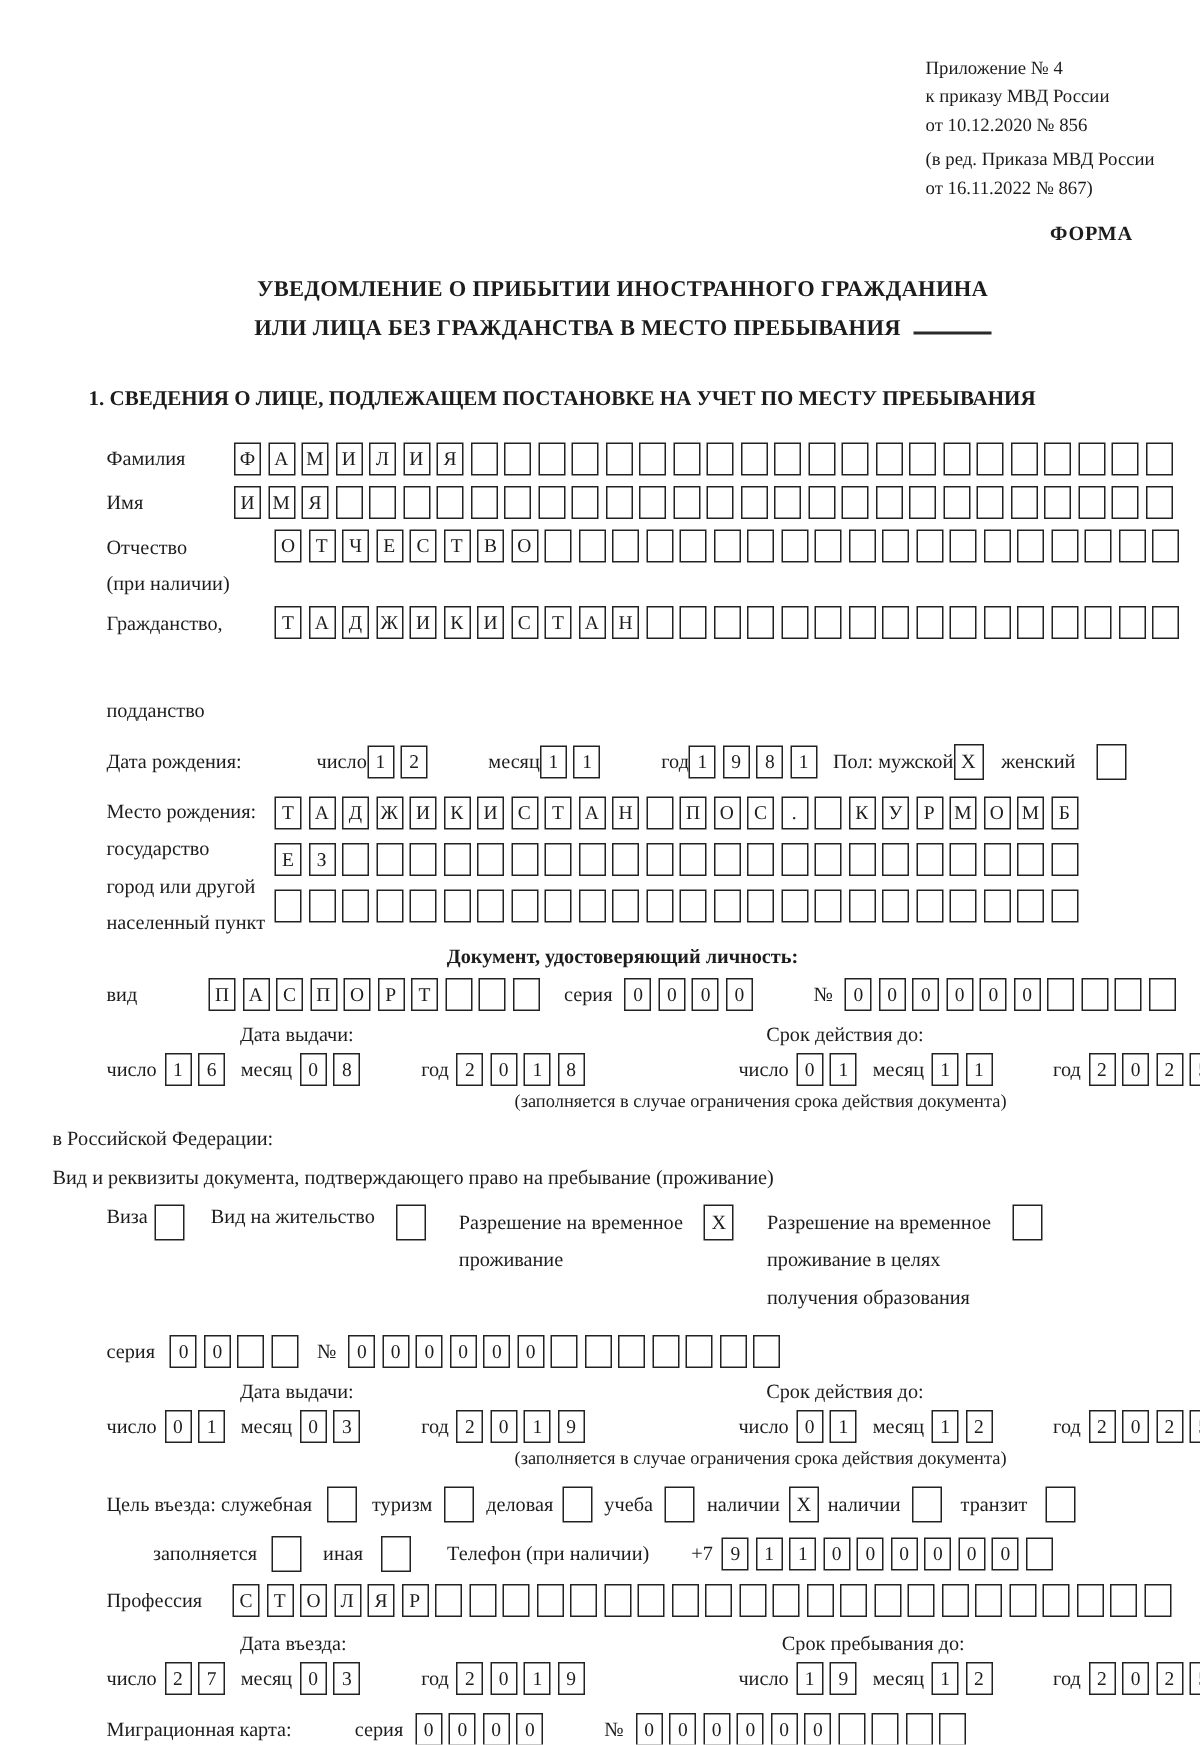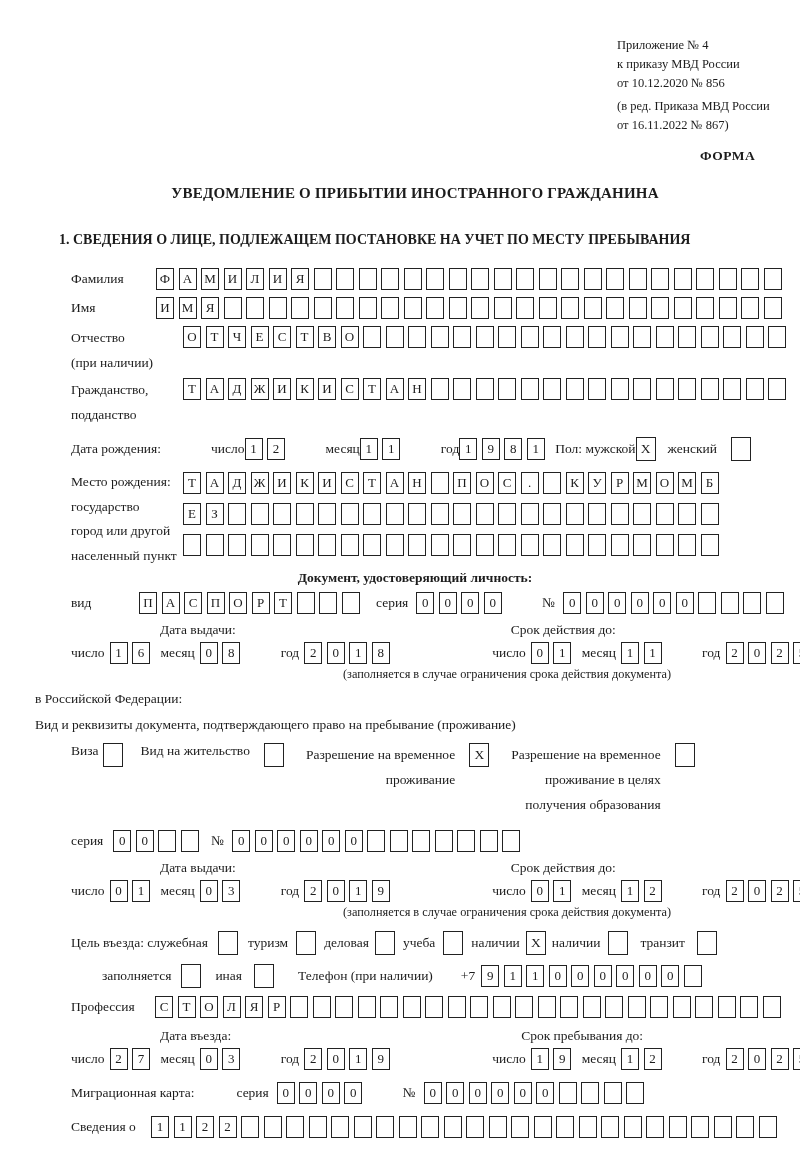--- a/index.html
+++ b/index.html
@@ -21,21 +21,21 @@
   .cells{display:inline-flex;flex:none;}
   .cell{
     flex:none;display:inline-block;width:16px;height:20px;margin-right:4.5px;
     border:1.5px solid #222;text-align:center;line-height:20px;font-size:13px;background:#fff;
   }
   .chk{
     flex:none;display:inline-block;width:18px;height:22px;
     border:1.5px solid #222;text-align:center;line-height:22px;font-size:13.5px;background:#fff;
   }
   .stack{display:inline-flex;flex-direction:column;}
-  .stack.center{text-align:right;}
+  .stack.center{text-align:left;}
   .cellstack{display:inline-flex;flex-direction:column;}
   .cellstack .cells{margin-bottom:9px;}
   .note{font-size:12.3px;}
   .dg{display:inline-flex;align-items:center;}
   .dg .lbl{margin-right:5px;}
   .lh{line-height:1.85;}
 </style>
 </head>
 <body>
 
@@ -46,20 +46,23 @@
   <div class="gap"></div>
   <div>(в ред. Приказа МВД России</div>
   <div>от 16.11.2022 № 867)</div>
 </div>
 <div class="forma">ФОРМА</div>
 
 <div class="content">
 
   <div class="title">
     <div>УВЕДОМЛЕНИЕ О ПРИБЫТИИ ИНОСТРАННОГО ГРАЖДАНИНА</div>
+    <div>
+      <span>ИЛИ ЛИЦА БЕЗ ГРАЖДАНСТВА В МЕСТО ПРЕБЫВАНИЯ</span><span class="blank-line"></span>
+    </div>
   </div>
 
   <div class="section-head" style="margin-left:24px;">1. СВЕДЕНИЯ О ЛИЦЕ, ПОДЛЕЖАЩЕМ ПОСТАНОВКЕ НА УЧЕТ ПО МЕСТУ ПРЕБЫВАНИЯ</div>
 
   <div class="row" style="margin-top:20px;">
     <span class="lbl" style="width:85px;">Фамилия</span>
     <span class="cells">
         <span class="cell">Ф</span>
         <span class="cell">А</span>
         <span class="cell">М</span>
@@ -155,21 +158,21 @@
         <span class="cell"></span>
         <span class="cell"></span>
         <span class="cell"></span>
         <span class="cell"></span>
         <span class="cell"></span>
         <span class="cell"></span>
       </span>
   </div>
 
   <div class="row top" style="margin-top:2px;">
-    <span class="stack lbl lh" style="width:112px;">
+    <span class="stack lbl lh" style="width:112px;gap:33px;">
       <span>Гражданство,</span>
       <span>подданство</span>
     </span>
     <span class="cells">
         <span class="cell">Т</span>
         <span class="cell">А</span>
         <span class="cell">Д</span>
         <span class="cell">Ж</span>
         <span class="cell">И</span>
         <span class="cell">К</span>

